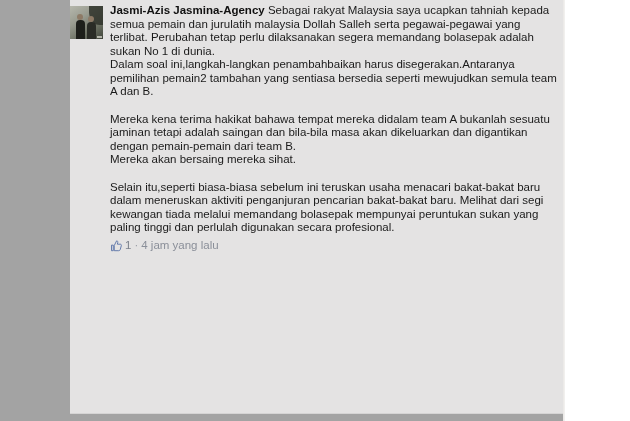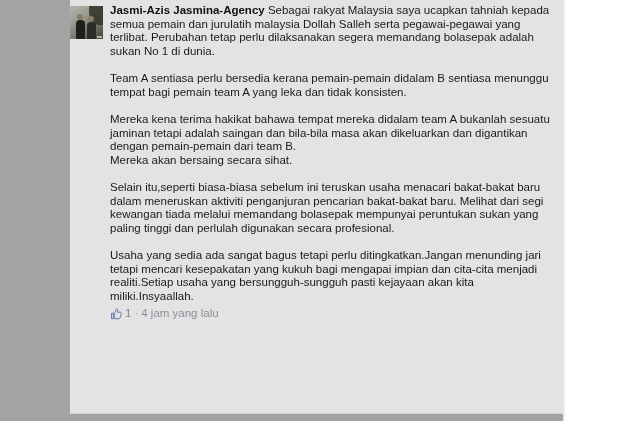--- a/index.html
+++ b/index.html
@@ -76,25 +76,24 @@
       <div class="head h1"></div>
       <div class="head h2"></div>
       <div class="person p1"></div>
       <div class="person p2"></div>
       <div class="mark"></div>
     </div>
 
     <div class="comment-body">
       <div id="paragraphs-host">
           <p class="para"><a class="author">Jasmi-Azis Jasmina-Agency</a> Sebagai rakyat Malaysia saya ucapkan tahniah kepada semua pemain dan jurulatih malaysia Dollah Salleh serta pegawai-pegawai yang terlibat. Perubahan tetap perlu dilaksanakan segera memandang bolasepak adalah sukan No 1 di dunia.</p>
-          <p class="para gap">Team A sentiasa perlu bersedia kerana pemain-pemain didalam B sentiasa menunggu tempat bagi pemain team A yang leka dan tidak konsisten.</p>
+          <p class="para">Dalam soal ini,langkah-langkan penambahbaikan harus disegerakan.Antaranya pemilihan pemain2 tambahan yang sentiasa bersedia seperti mewujudkan semula team A dan B.</p>
           <p class="para gap">Mereka kena terima hakikat bahawa tempat mereka didalam team A bukanlah sesuatu jaminan tetapi adalah saingan dan bila-bila masa akan dikeluarkan dan digantikan dengan pemain-pemain dari team B.</p>
-          <p class="para">Mereka akan bersaing secara sihat.</p>
+          <p class="para">Mereka akan bersaing mereka sihat.</p>
           <p class="para gap">Selain itu,seperti biasa-biasa sebelum ini teruskan usaha menacari bakat-bakat baru dalam meneruskan aktiviti penganjuran pencarian bakat-bakat baru. Melihat dari segi kewangan tiada melalui memandang bolasepak mempunyai peruntukan sukan yang paling tinggi dan perlulah digunakan secara profesional.</p>
-          <p class="para gap">Usaha yang sedia ada sangat bagus tetapi perlu ditingkatkan.Jangan menunding jari tetapi mencari kesepakatan yang kukuh bagi mengapai impian dan cita-cita menjadi realiti.Setiap usaha yang bersungguh-sungguh pasti kejayaan akan kita miliki.Insyaallah.</p>
         </div>
 
       <div class="footer">
         <span class="like-icon">
           <svg width="13" height="13" viewBox="0 0 14 14" aria-hidden="true">
             <path d="M1.6 6.6h1.9v6H1.6z" fill="#e4e3e3" stroke="#5b74a8" stroke-width="1"></path>
             <path d="M4.6 12.6V7L7.1 2c.9 0 1.5.7 1.3 1.6L7.9 5.6h3.3c.7 0 1.2.7 1 1.4l-1.1 4.2c-.2.8-.9 1.4-1.7 1.4H4.6z" fill="#e4e3e3" stroke="#5b74a8" stroke-width="1" stroke-linejoin="round"></path>
           </svg>
         </span>
         <span class="like-count">1</span>

